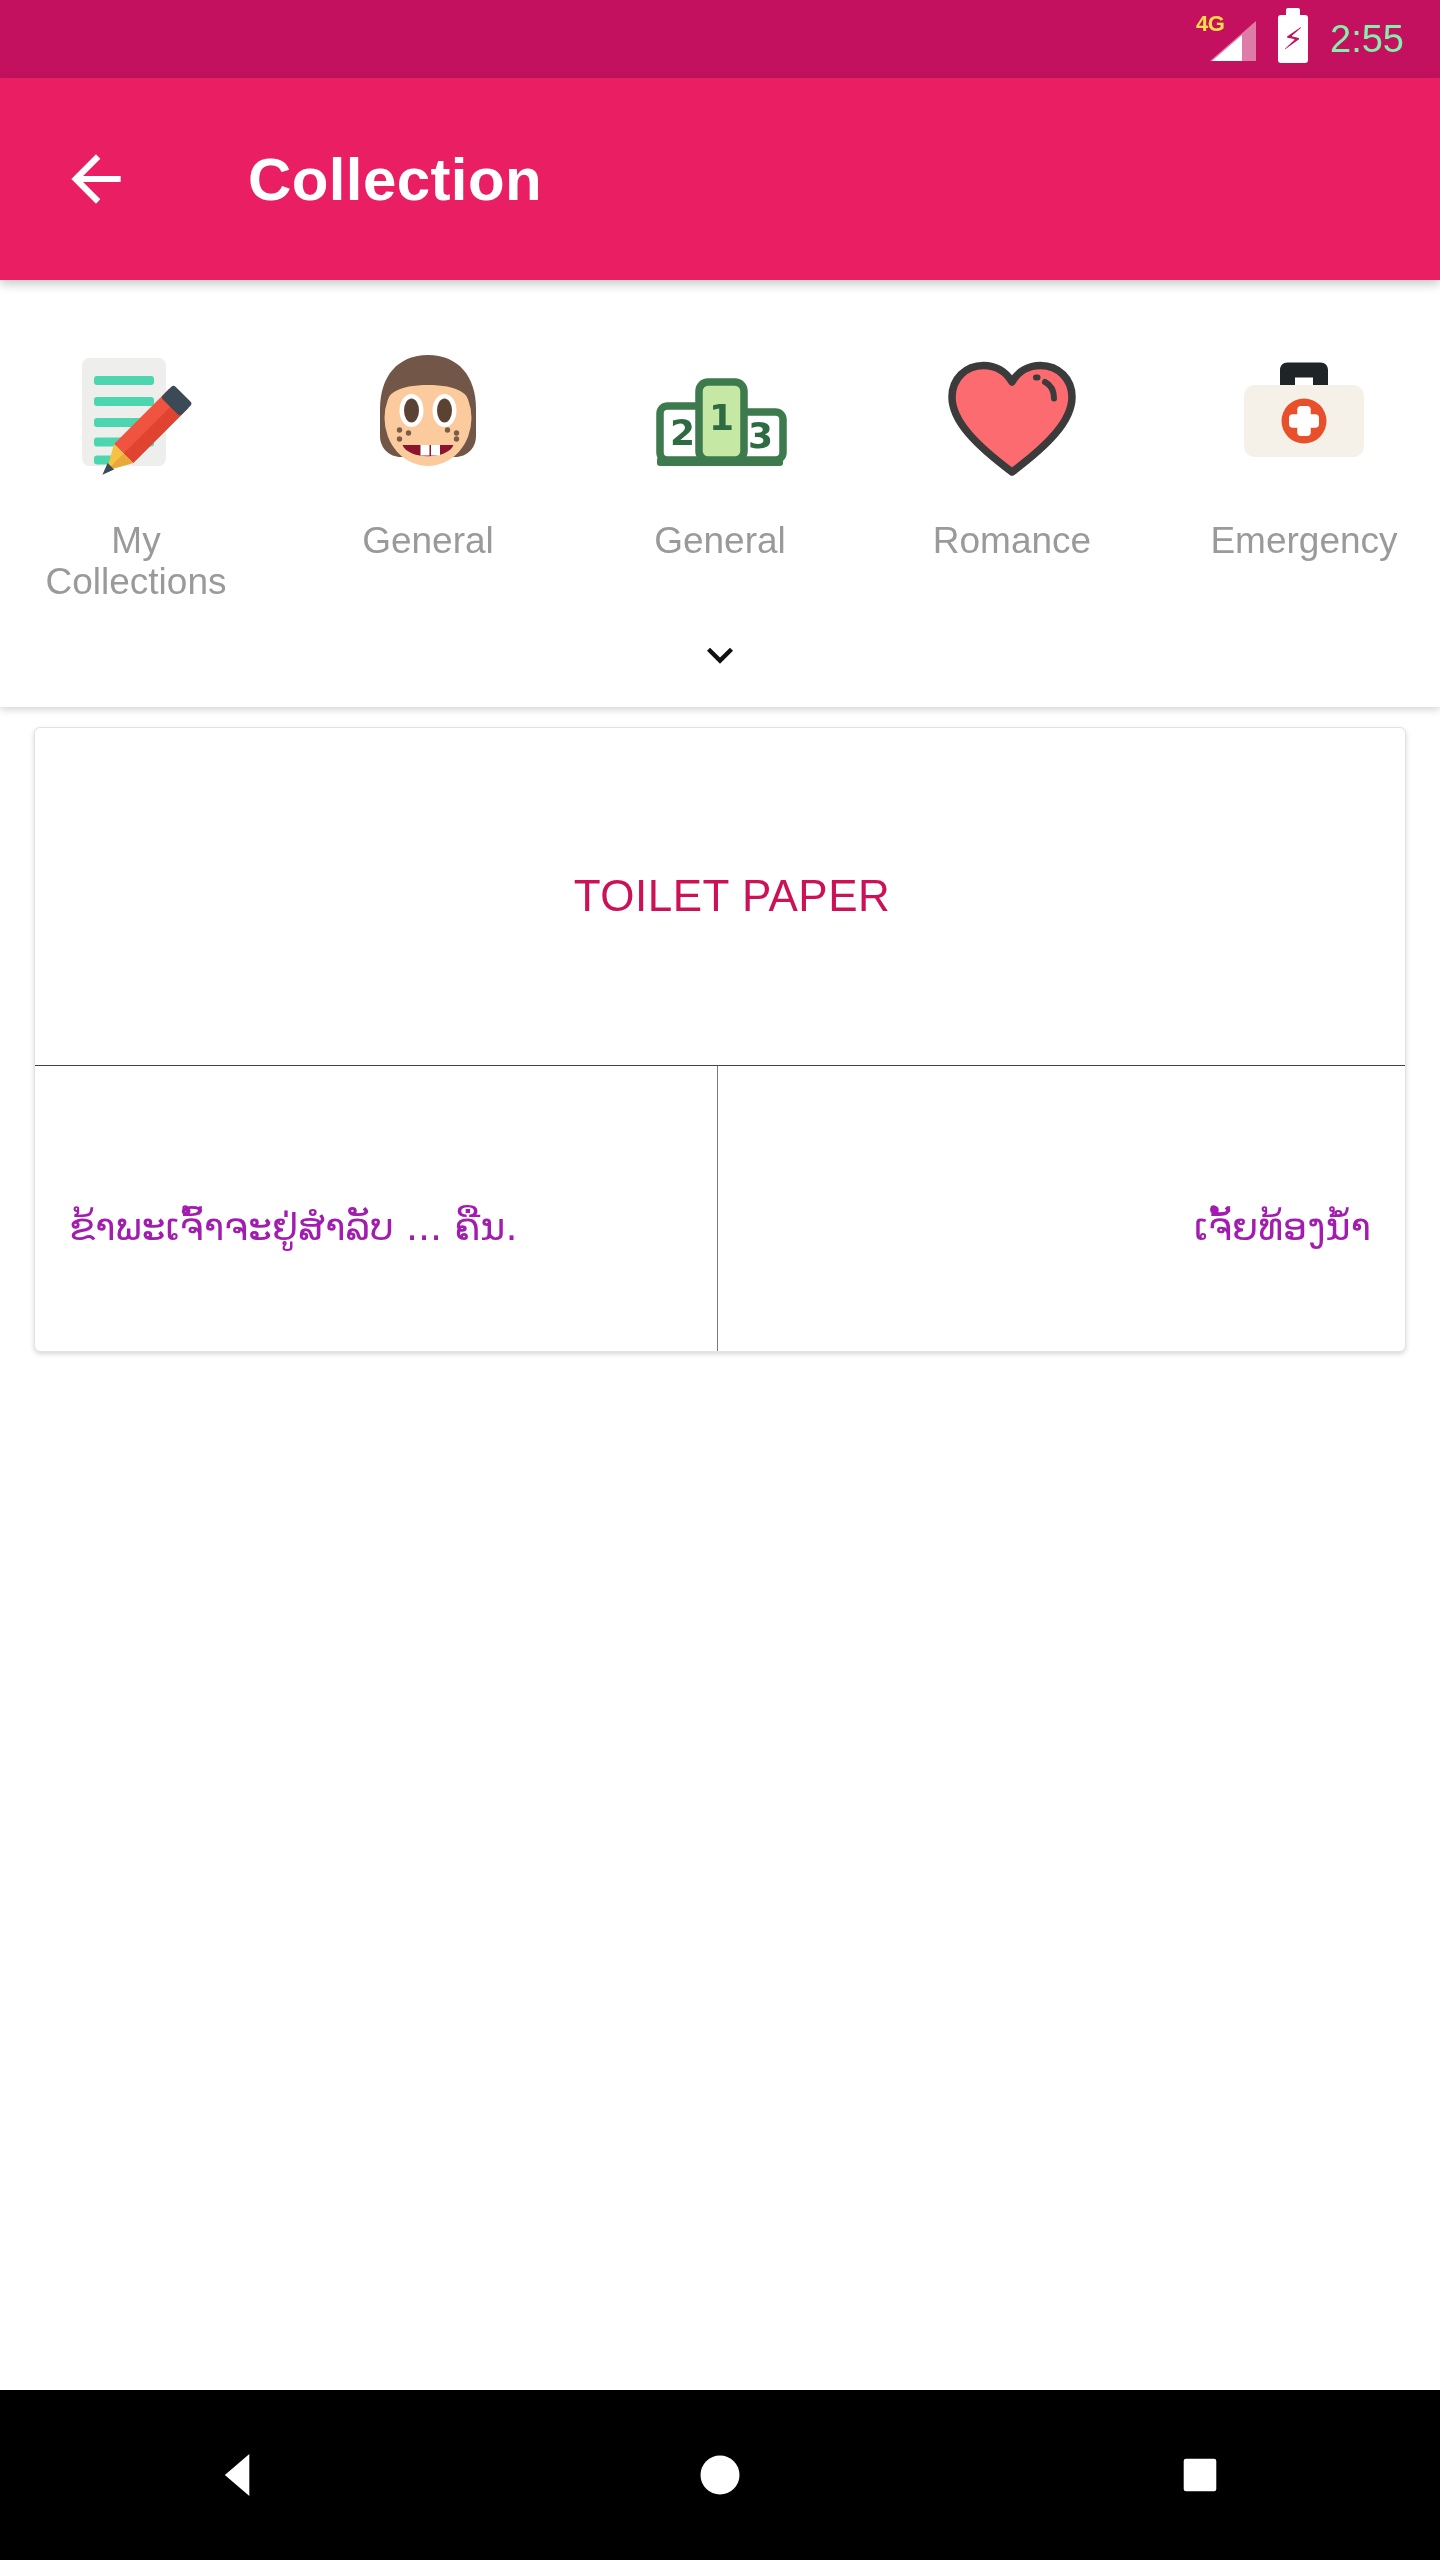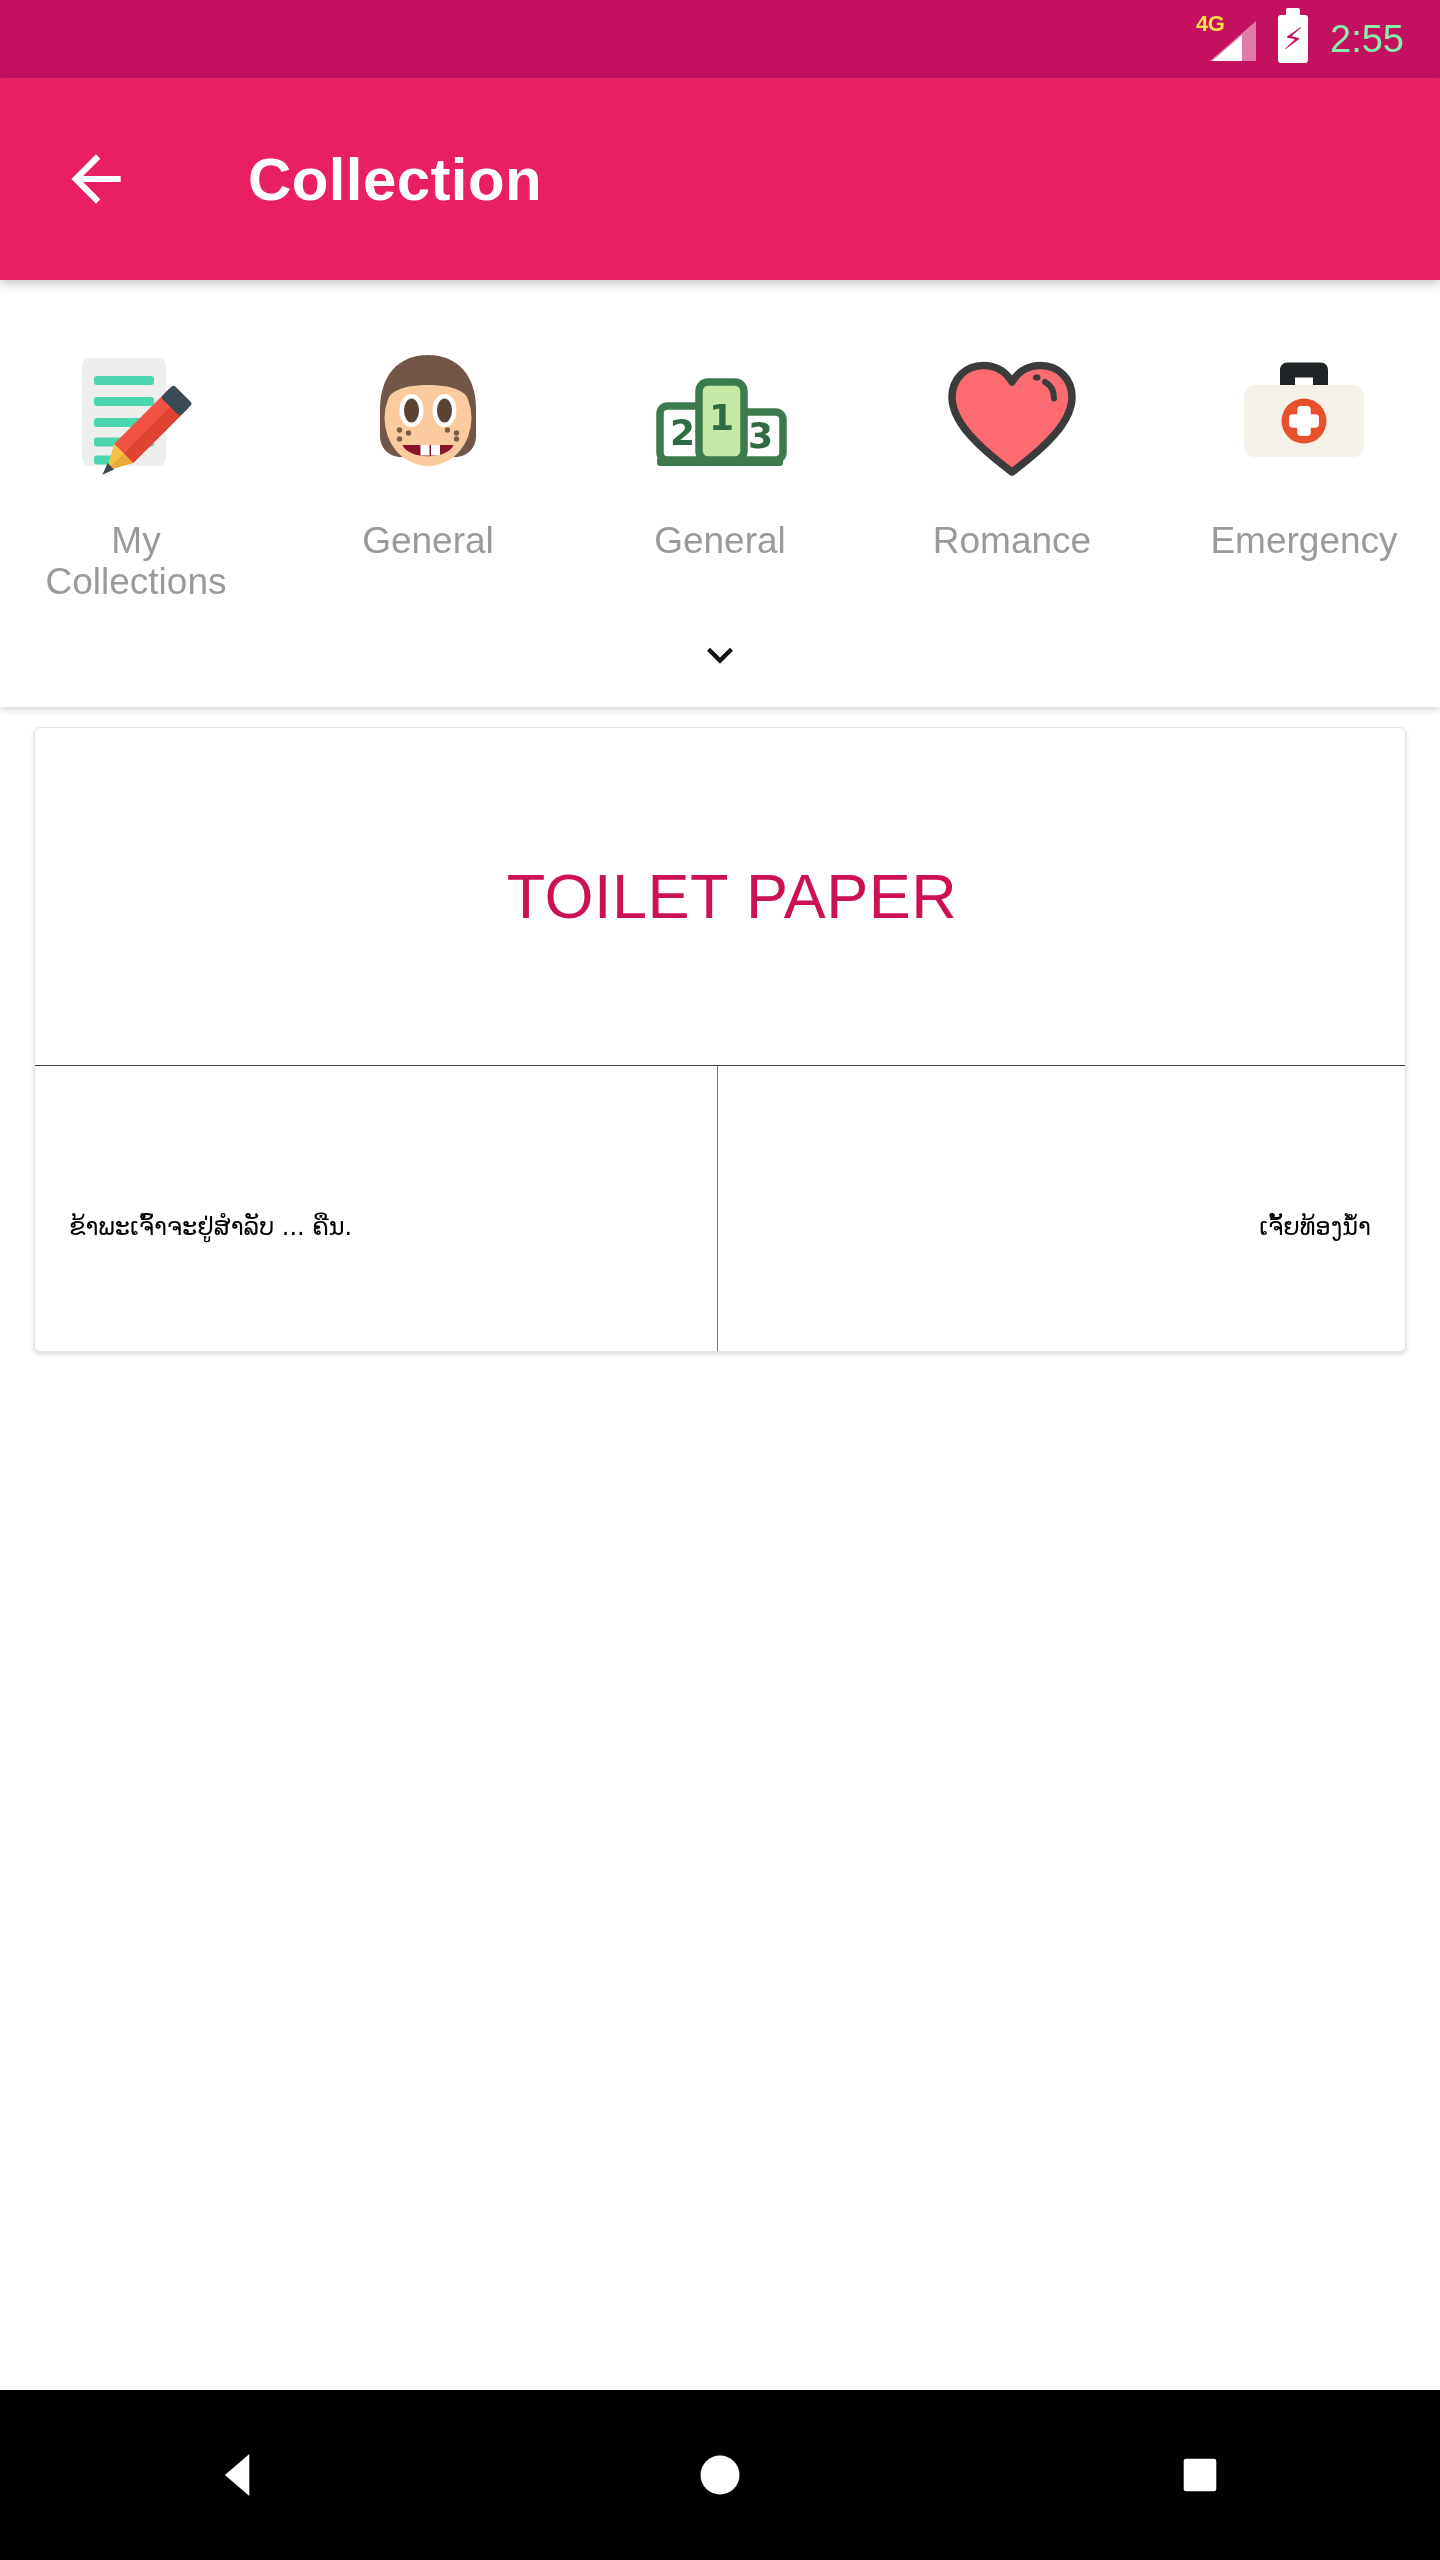--- a/index.html
+++ b/index.html
@@ -193,21 +193,21 @@
   }
   .card-headline {
     height: 337px;
     display: flex;
     align-items: center;
     justify-content: center;
     padding: 0 40px;
   }
   .card-headline-text {
     color: #cc1157;
-    font-size: 63px;
+    font-size: 44px;
     text-align: center;
     letter-spacing: 0.5px;
     margin-left: 24px;
   }
   .card-bottom {
     display: flex;
     border-top: 1px solid #444444;
     height: 286px;
   }
   .card-cell {
@@ -219,22 +219,22 @@
   }
   .card-cell-left {
     flex: 0 0 683px;
     border-right: 1px solid #7a7a7a;
     justify-content: flex-start;
   }
   .card-cell-right {
     flex: 1 1 auto;
   }
   .cell-text {
-    color: #000000;
-    font-size: 24px;
+    color: #a21caf;
+    font-size: 38px;
     line-height: 1.4;
     font-family: "DejaVu Sans", "Liberation Sans", sans-serif;
     margin-top: 38px;
   }
 
   
   .nav-bar {
     height: 170px;
     background: #000000;
     display: flex;

